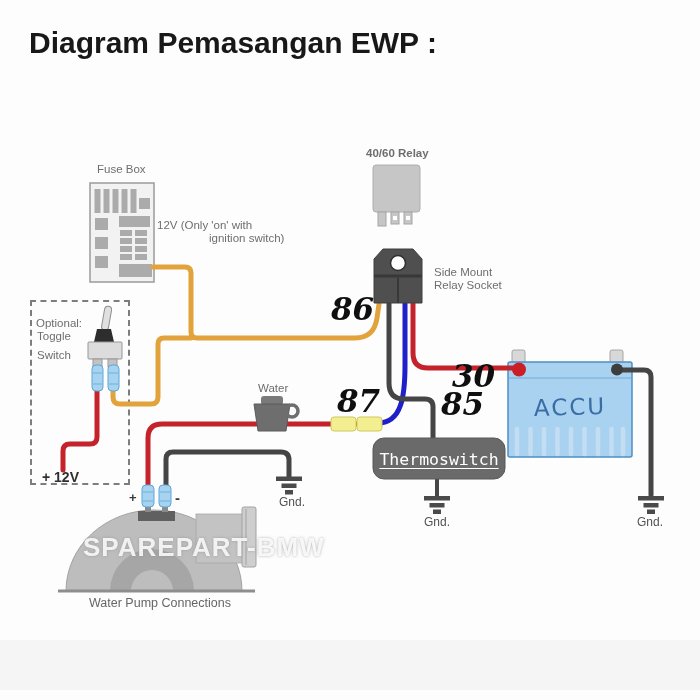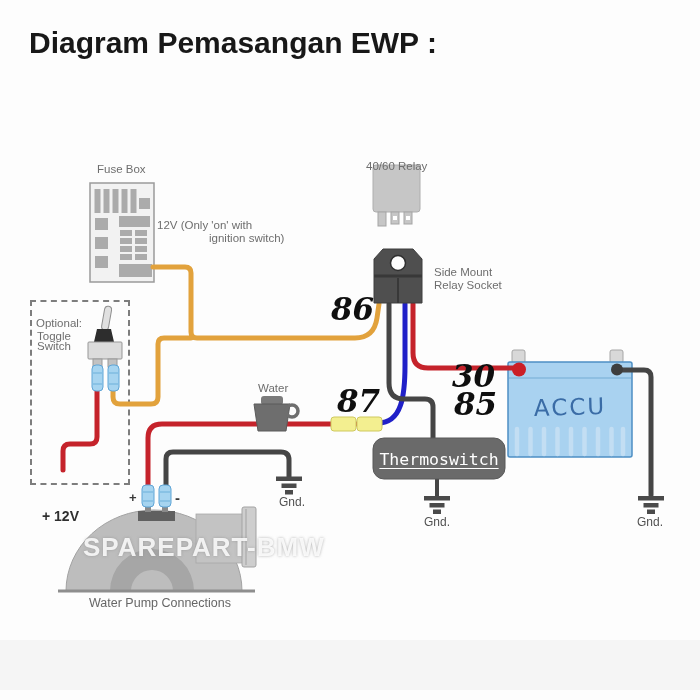--- a/index.html
+++ b/index.html
@@ -3,21 +3,21 @@
 <meta charset="utf-8">
 <style>
   html,body{margin:0;padding:0;background:#fdfdfd;}
   .stage{position:relative;width:700px;height:690px;background:#fdfdfd;overflow:hidden;
          font-family:"Liberation Sans", sans-serif;}
   .abs{position:absolute;white-space:nowrap;}
   .title{font-size:30px;font-weight:bold;color:#181818;}
   .glabel{font-size:11.5px;color:#6e6e6e;}
   .pin{font-family:"DejaVu Serif", serif;font-style:italic;font-weight:bold;
        font-size:31px;color:#0f0f0f;line-height:1;}
-  .supply{font-size:14px;font-weight:bold;color:#2f2f2f;margin-top:39px;}
+  .supply{font-size:14px;font-weight:bold;color:#2f2f2f;}
   .gnd{font-size:12px;color:#525252;}
   .polarity{font-weight:bold;color:#3a3a3a;}
   .thermo-text{display:flex;align-items:center;justify-content:center;
        width:132px;height:38px;font-family:"DejaVu Sans Mono", monospace;
        font-size:16.5px;color:#ffffff;text-decoration:underline;text-underline-offset:3px;}
   .accu{width:124px;text-align:center;font-size:23px;letter-spacing:2px;
        color:#3a6ca6;transform:rotate(-1.5deg);font-family:"DejaVu Sans", sans-serif;}
   .watermark{font-size:26px;font-weight:bold;color:rgba(255,255,255,0.85);
        text-shadow:0 0 3px rgba(140,140,140,0.65);letter-spacing:1px;}
   .pump-label{font-size:12.5px;color:#666666;}
@@ -176,32 +176,32 @@
       <rect x="647" y="509.5" width="8" height="4.5"></rect>
     </g>
   </svg>
 
   <div class="abs title" style="left:29px;top:26px;">Diagram Pemasangan EWP :</div>
 
   <div class="abs glabel" style="left:97px;top:163px;">Fuse Box</div>
   <div class="abs glabel" style="left:157px;top:219px;text-align:center;">12V (Only 'on' with</div>
   <div class="abs glabel" style="left:185px;top:232px;padding-left:24px;">ignition switch)</div>
 
-  <div class="abs glabel" style="left:366px;top:160px;">40/60 Relay</div>
+  <div class="abs glabel" style="left:366px;top:147px;font-weight:bold;">40/60 Relay</div>
   <div class="abs glabel" style="left:434px;top:266px;">Side Mount</div>
   <div class="abs glabel" style="left:434px;top:279px;">Relay Socket</div>
 
   <div class="abs pin" style="left:331px;top:294px;">86</div>
   <div class="abs pin" style="left:452px;top:325px;margin-top:36px;">30</div>
   <div class="abs pin" style="left:337px;top:386px;">87</div>
-  <div class="abs pin" style="left:441px;top:389px;margin-left:13px;">85</div>
+  <div class="abs pin" style="left:441px;top:389px;">85</div>
 
   <div class="abs glabel" style="left:36px;top:317px;">Optional:</div>
   <div class="abs glabel" style="left:37px;top:330px;">Toggle</div>
-  <div class="abs glabel" style="left:37px;top:340px;">Switch</div>
+  <div class="abs glabel" style="left:37px;top:349px;">Switch</div>
   <div class="abs supply" style="left:42px;top:469px;">+ 12V</div>
 
   <div class="abs glabel" style="left:258px;top:382px;">Water</div>
 
   <div class="abs thermo-text" style="left:373px;top:440px;">Thermoswitch</div>
 
   <div class="abs accu" style="left:508px;top:394px;">ACCU</div>
 
   <div class="abs gnd" style="left:279px;top:495px;">Gnd.</div>
   <div class="abs gnd" style="left:424px;top:515px;">Gnd.</div>

